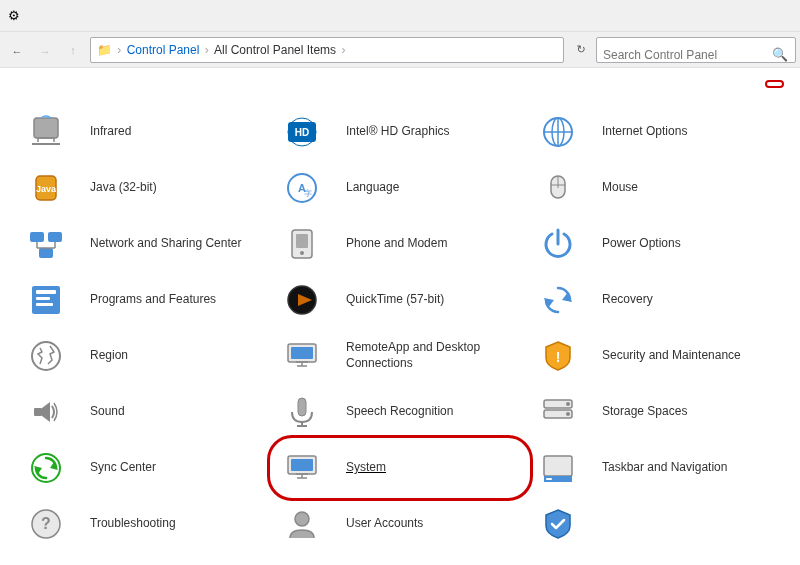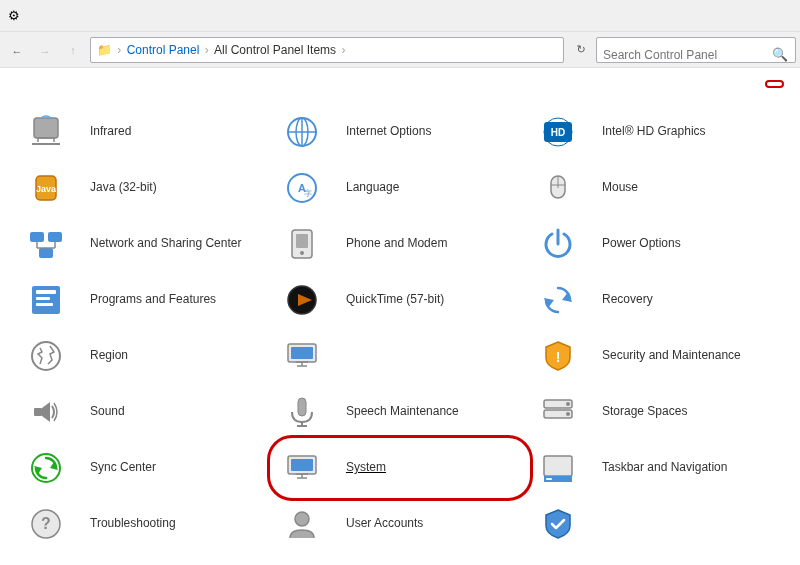--- a/index.html
+++ b/index.html
@@ -178,37 +178,37 @@
                 <line x1="4" y1="30" x2="32" y2="30" stroke="#888" stroke-width="2"></line>
                 <polyline points="10,28 10,24 26,24 26,28" fill="none" stroke="#888" stroke-width="1.5"></polyline>
                 <path d="M13,4 Q18,0 23,4" fill="none" stroke="#5af" stroke-width="1.5"></path>
               </svg>
             </div>
             <span class="item-label">Infrared</span>
           </div>
           <div class="item">
             <div class="item-icon">
               <svg width="36" height="36" viewBox="0 0 36 36">
+                <rect x="4" y="8" width="28" height="20" rx="3" fill="#0068b5"></rect>
+                <text x="18" y="22" text-anchor="middle" fill="white" font-size="10" font-weight="bold">HD</text>
+                <circle cx="18" cy="18" r="14" fill="none" stroke="#0068b5" stroke-width="1"></circle>
+              </svg>
+            </div>
+            <span class="item-label">Intel® HD Graphics</span>
+          </div>
+          <div class="item">
+            <div class="item-icon">
+              <svg width="36" height="36" viewBox="0 0 36 36">
                 <circle cx="18" cy="18" r="14" fill="none" stroke="#4a90d9" stroke-width="2"></circle>
                 <ellipse cx="18" cy="18" rx="6" ry="14" fill="none" stroke="#4a90d9" stroke-width="1.5"></ellipse>
                 <line x1="4" y1="18" x2="32" y2="18" stroke="#4a90d9" stroke-width="1.5"></line>
                 <line x1="18" y1="4" x2="18" y2="32" stroke="#4a90d9" stroke-width="1.5"></line>
               </svg>
             </div>
             <span class="item-label">Internet Options</span>
-          </div>
-          <div class="item">
-            <div class="item-icon">
-              <svg width="36" height="36" viewBox="0 0 36 36">
-                <rect x="4" y="8" width="28" height="20" rx="3" fill="#0068b5"></rect>
-                <text x="18" y="22" text-anchor="middle" fill="white" font-size="10" font-weight="bold">HD</text>
-                <circle cx="18" cy="18" r="14" fill="none" stroke="#0068b5" stroke-width="1"></circle>
-              </svg>
-            </div>
-            <span class="item-label">Intel® HD Graphics</span>
           </div>
           <div class="item">
             <div class="item-icon">
               <svg width="36" height="36" viewBox="0 0 36 36">
                 <rect x="8" y="6" width="20" height="24" rx="4" fill="#e8a020" stroke="#c07010" stroke-width="1.5"></rect>
                 <text x="18" y="22" text-anchor="middle" fill="white" font-size="9" font-weight="bold">Java</text>
               </svg>
             </div>
             <span class="item-label">Java (32-bit)</span>
           </div>
@@ -309,20 +309,21 @@
           <div class="item">
             <div class="item-icon">
               <svg width="36" height="36" viewBox="0 0 36 36">
                 <rect x="4" y="6" width="28" height="18" rx="2" fill="#e8e8e8" stroke="#888" stroke-width="1.5"></rect>
                 <rect x="7" y="9" width="22" height="12" rx="1" fill="#4a90d9"></rect>
                 <line x1="12" y1="24" x2="24" y2="24" stroke="#888" stroke-width="1.5"></line>
                 <line x1="18" y1="24" x2="18" y2="28" stroke="#888" stroke-width="1.5"></line>
                 <line x1="13" y1="28" x2="23" y2="28" stroke="#888" stroke-width="1.5"></line>
               </svg>
             </div>
+            <span class="item-label">RemoteApp and Desktop Connections</span>
           </div>
           <div class="item">
             <div class="item-icon">
               <svg width="36" height="36" viewBox="0 0 36 36">
                 <path d="M18 4 L30 9 L30 20 Q30 28 18 32 Q6 28 6 20 L6 9 Z" fill="#f5a623" stroke="#c87a00" stroke-width="1.5"></path>
                 <text x="18" y="24" text-anchor="middle" fill="white" font-size="14" font-weight="bold">!</text>
               </svg>
             </div>
             <span class="item-label">Security and Maintenance</span>
           </div>
@@ -339,21 +340,21 @@
           </div>
           <div class="item">
             <div class="item-icon">
               <svg width="36" height="36" viewBox="0 0 36 36">
                 <rect x="14" y="4" width="8" height="18" rx="4" fill="#aaa" stroke="#888" stroke-width="1"></rect>
                 <path d="M8 18 Q8 28 18 28 Q28 28 28 18" fill="none" stroke="#888" stroke-width="2"></path>
                 <line x1="18" y1="28" x2="18" y2="32" stroke="#888" stroke-width="2"></line>
                 <line x1="13" y1="32" x2="23" y2="32" stroke="#888" stroke-width="2"></line>
               </svg>
             </div>
-            <span class="item-label">Speech Maintenance</span>
+            <span class="item-label">Speech Recognition</span>
           </div>
           <div class="item">
             <div class="item-icon">
               <svg width="36" height="36" viewBox="0 0 36 36">
                 <rect x="4" y="6" width="28" height="8" rx="2" fill="#e8e8e8" stroke="#888" stroke-width="1.5"></rect>
                 <rect x="4" y="16" width="28" height="8" rx="2" fill="#e8e8e8" stroke="#888" stroke-width="1.5"></rect>
                 <circle cx="28" cy="10" r="2" fill="#888"></circle>
                 <circle cx="28" cy="20" r="2" fill="#888"></circle>
               </svg>
             </div>

